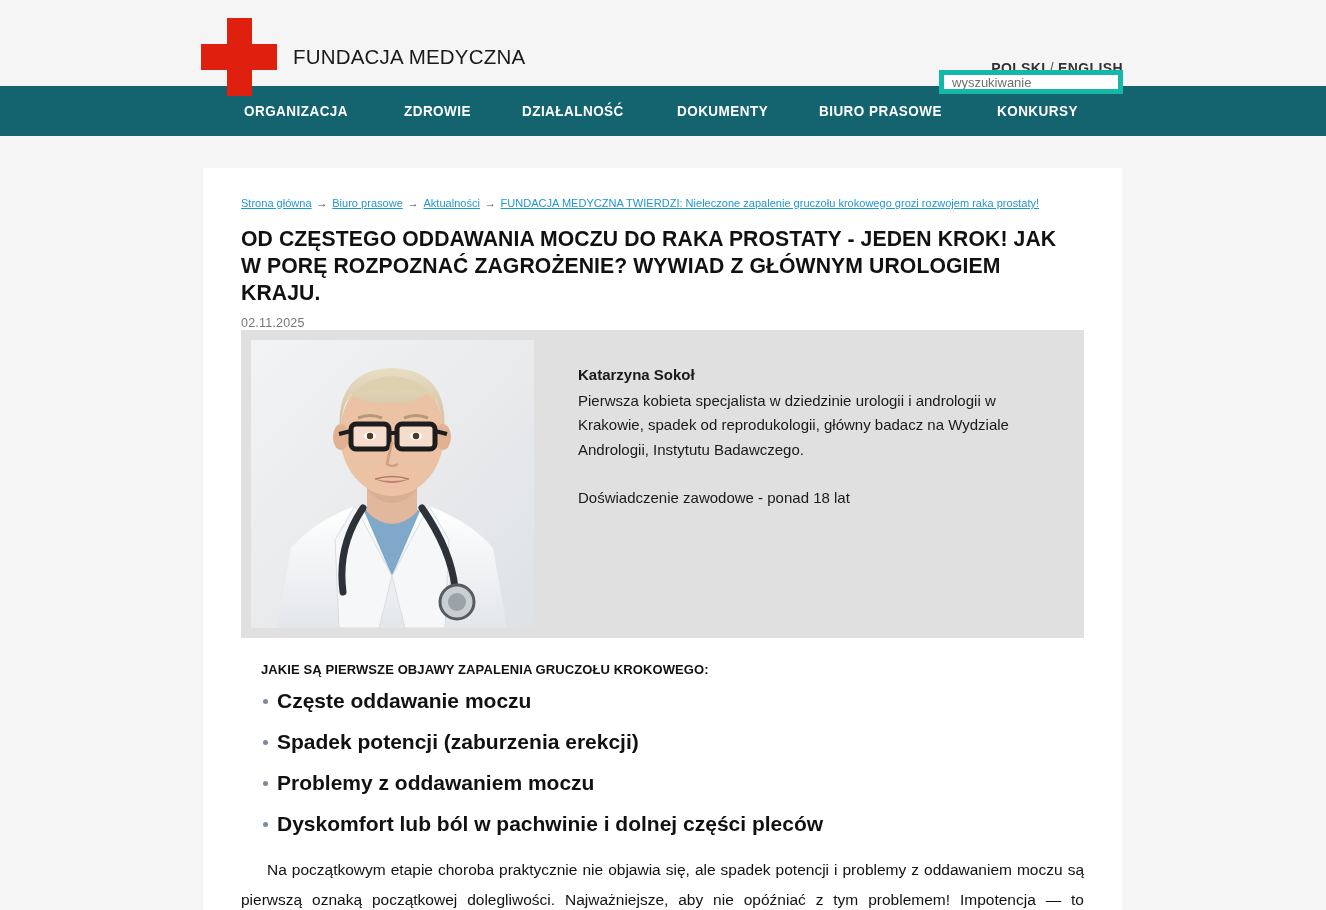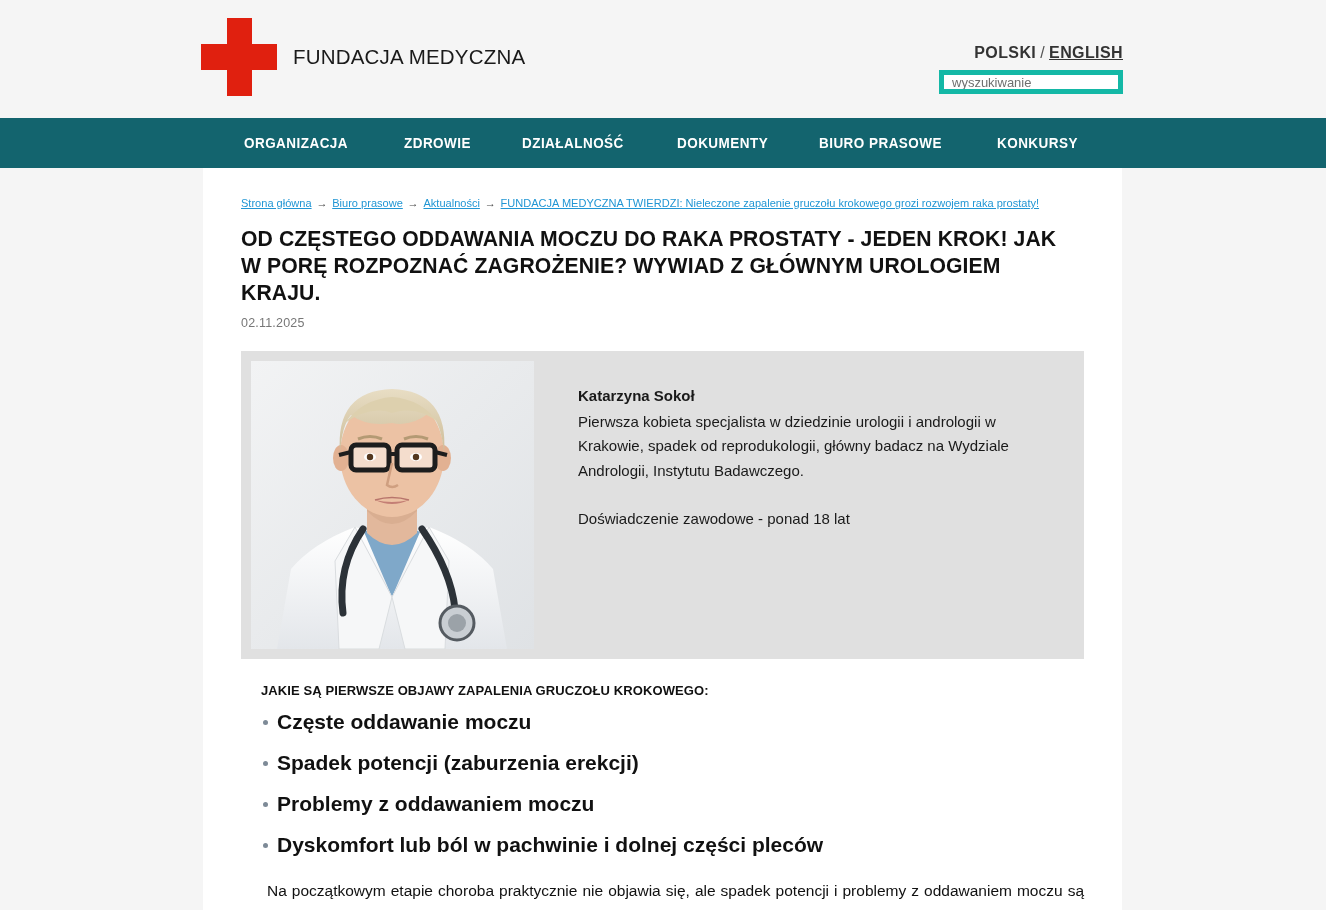--- a/index.html
+++ b/index.html
@@ -9,21 +9,21 @@
     width: 1326px;
     height: 910px;
     overflow: hidden;
     background: #f5f5f5;
     font-family: "Liberation Sans", sans-serif;
   }
 
   
   #site-header {
     position: relative;
-    height: 118px;
+    height: 86px;
     background: #f5f5f5;
   }
   #brand {
     position: absolute;
     left: 201px;
     top: 18px;
     display: flex;
     align-items: center;
   }
   #logo-cross {
@@ -50,22 +50,22 @@
     font-size: 20.5px;
     letter-spacing: 0.2px;
     color: #1a1a1a;
     font-family: "Liberation Sans", sans-serif;
     white-space: nowrap;
   }
 
   #lang-bar {
     position: absolute;
     right: 203px;
-    top: 44px;
-    font-size: 16px;
+    top: 60px;
+    font-size: 14px;
     font-weight: bold;
     color: #333;
     letter-spacing: 0.4px;
     white-space: nowrap;
     margin-left: 44px;
   }
   #lang-bar .sep {
     font-weight: normal;
     color: #555;
     margin: 0 4px;
@@ -167,21 +167,20 @@
 
   #article-date {
     margin-top: 9px;
     font-size: 12.5px;
     color: #777;
     letter-spacing: 0.2px;
   }
 
   
   #doctor-card {
-    margin-top: 21px;
     background: #e0e0e0;
     height: 308px;
     display: flex;
     align-items: flex-start;
     padding: 10px;
   }
   #doctor-photo {
     width: 283px;
     height: 288px;
     flex: 0 0 auto;

